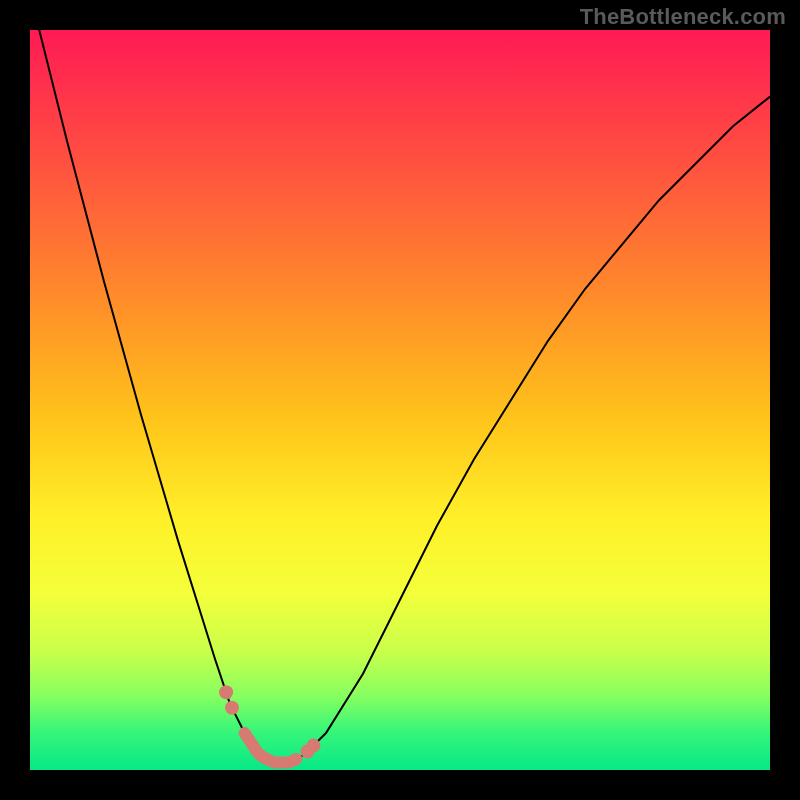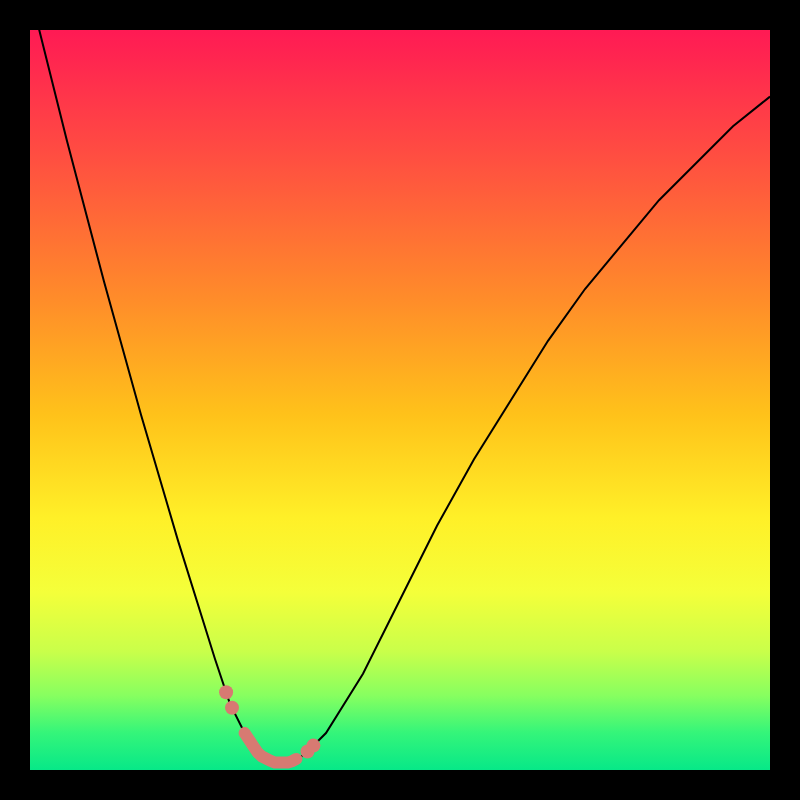--- a/index.html
+++ b/index.html
@@ -79,13 +79,14 @@
       <path id="curve-path" class="curve" d="M0.0 -37.0 L37.0 111.0 L74.0 251.6 L111.0 384.8 L148.0 510.6 L185.0 629.0 L199.8 673.4 L214.6 703.0 L229.4 725.2 L244.2 732.6 L259.0 732.6 L273.8 725.2 L296.0 703.0 L333.0 643.8 L370.0 569.8 L407.0 495.8 L444.0 429.2 L481.0 370.0 L518.0 310.8 L555.0 259.0 L592.0 214.6 L629.0 170.2 L666.0 133.2 L703.0 96.2 L740.0 66.6 "></path>
       <g id="band-group">
           <path class="band-seg" d="M214.6 703.0 L218.9 709.5 L223.2 716.0 L227.5 722.4 L231.9 726.4 L236.2 728.6 L240.5 730.8 L244.8 732.6 L249.1 732.6 L253.5 732.6 L257.8 732.6 L262.1 731.1 L266.4 728.9 "></path>
           <circle class="band-dot" cx="196.1" cy="662.3" r="7"></circle>
           <circle class="band-dot" cx="202.0" cy="677.8" r="7"></circle>
           <circle class="band-dot" cx="277.5" cy="721.5" r="7"></circle>
           <circle class="band-dot" cx="283.4" cy="715.6" r="7"></circle>
         </g>
     </svg>
   </div>
+  <div class="watermark">TheBottleneck.com</div>
 </div>
 
 </body></html>

